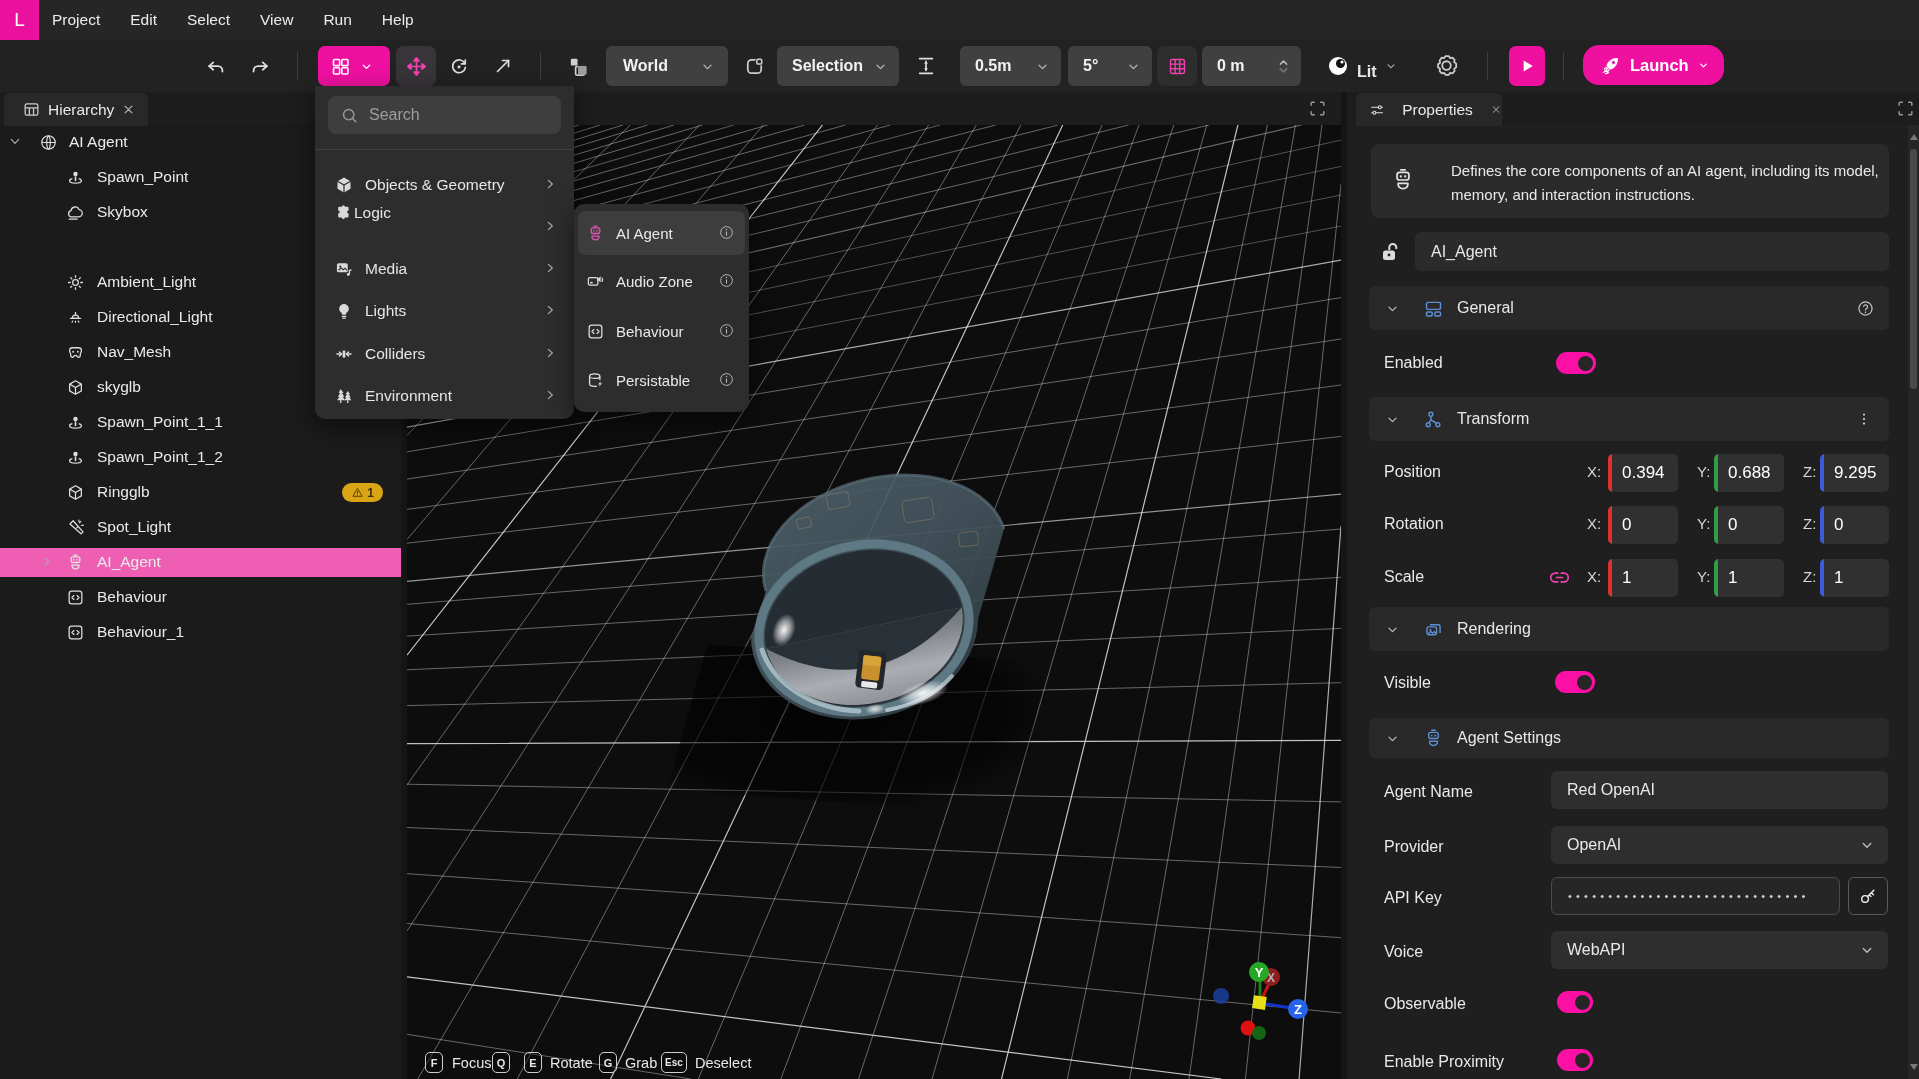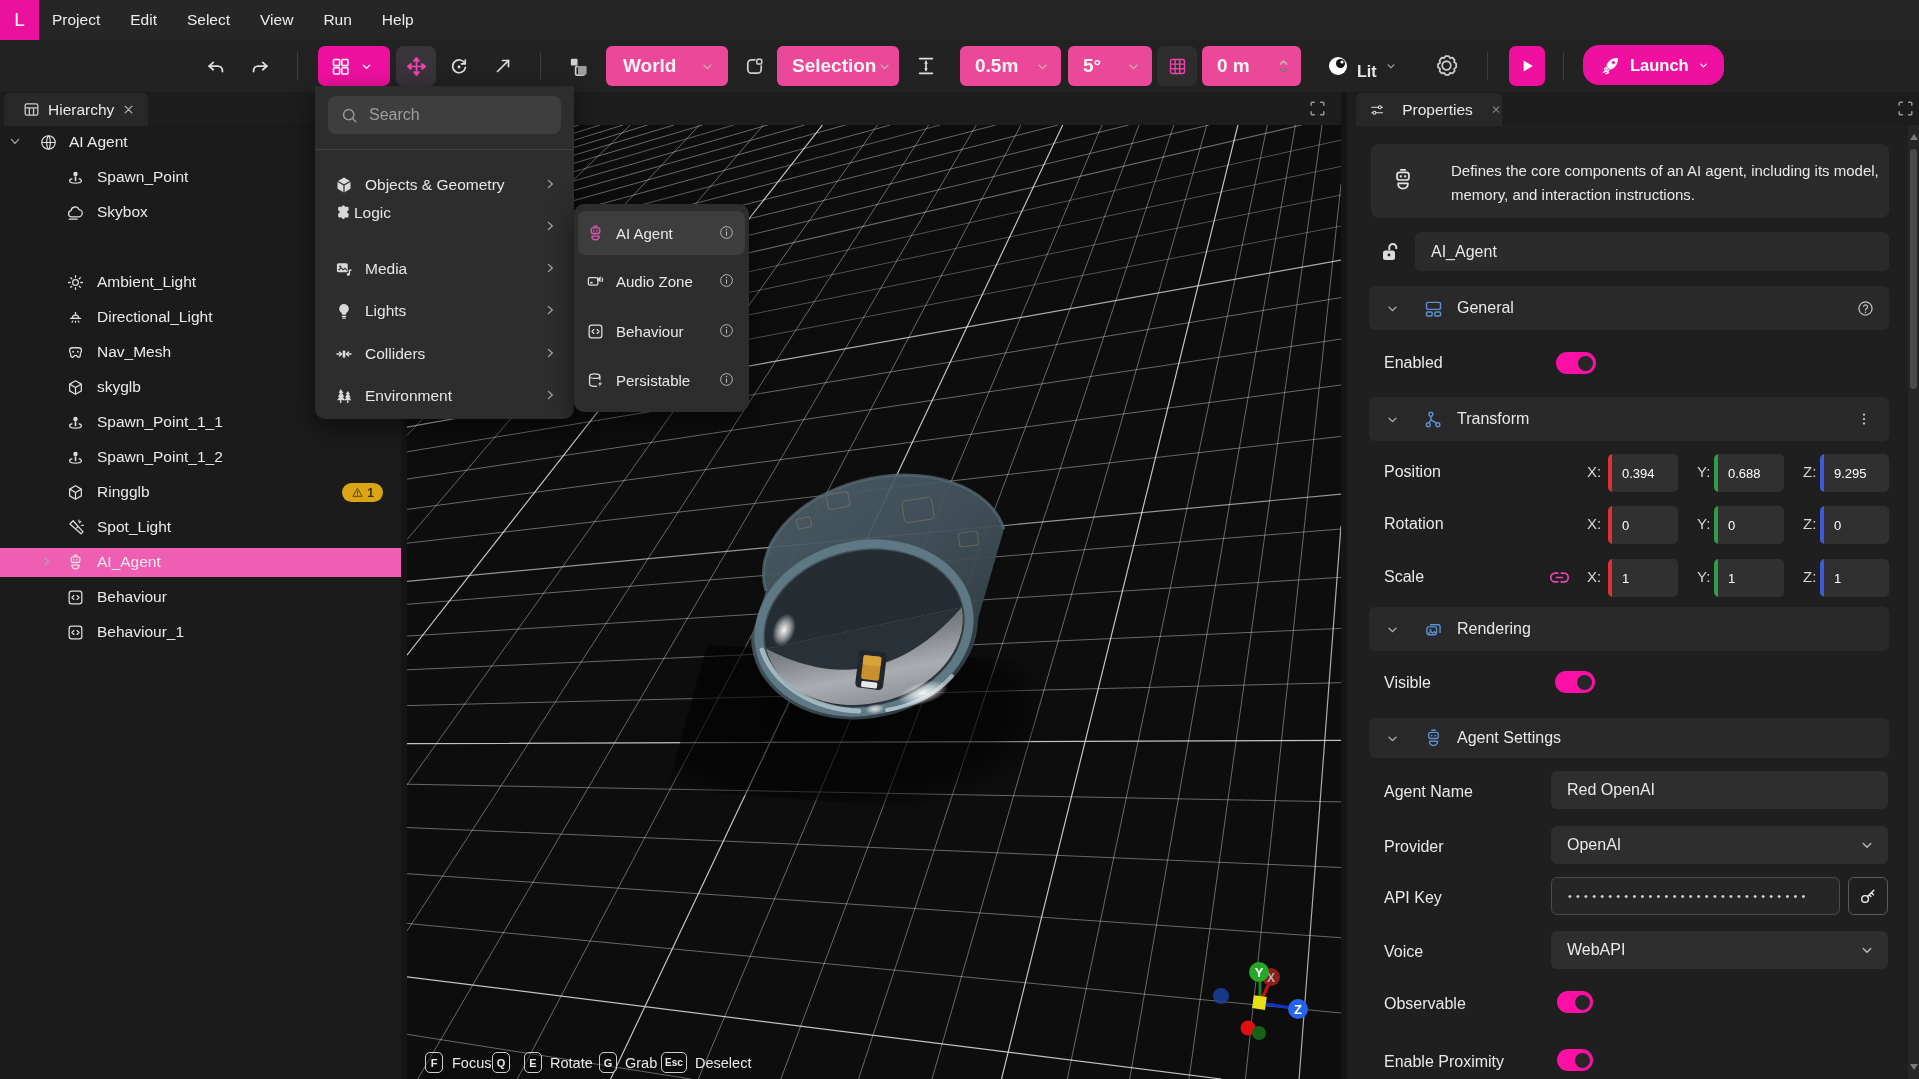--- a/index.html
+++ b/index.html
@@ -1,23 +1,23 @@
 <!DOCTYPE html>
 <html><head><meta charset="utf-8">
 <style>
 * { margin:0; padding:0; box-sizing:border-box; }
 html,body { width:1919px; height:1079px; overflow:hidden; background:#1f1f1f;
   font-family:"Liberation Sans", sans-serif; color:#e8e8e8; }
 .abs { position:absolute; }
 .flex { display:flex; align-items:center; }
 svg { display:block; }
-.ddbtn { background:#ec4899; border-radius:6px; height:40px; display:flex; align-items:center; color:#f2f2f2; font-size:19px; font-weight:600; }
+.ddbtn { background:#404040; border-radius:6px; height:40px; display:flex; align-items:center; color:#f2f2f2; font-size:16px; font-weight:600; }
 .tab { background:#282828; border-radius:6px 6px 0 0; height:33px; display:flex; align-items:center; }
 .sect { position:absolute; left:1369px; width:520px; height:44px; background:#292929; border-radius:6px; display:flex; align-items:center; }
-.inp3 { position:absolute; height:38px; background:#303030; border-radius:5px; overflow:hidden; color:#fff; font-size:13px; display:flex; align-items:center; }
+.inp3 { position:absolute; height:38px; background:#303030; border-radius:5px; overflow:hidden; color:#fff; font-size:17px; display:flex; align-items:center; }
 .axlbl { position:absolute; font-size:15px; color:#d8d8d8; }
 .toggle { position:absolute; width:40px; height:22px; background:#fb0fa5; border-radius:11px; }
 .toggle::after { content:""; position:absolute; right:3px; top:3.5px; width:15px; height:15px; border-radius:50%; background:#262626; }
 .prow { position:absolute; left:37px; font-size:16px; color:#e9e9e9; }
 </style></head>
 <body>
 <div class="abs" style="left:0;top:0;width:1919px;height:40px;background:#262626;">
   <div class="abs flex" style="left:0;top:0;width:39px;height:40px;background:#ea119e;color:#fff;font-size:19px;justify-content:center;">L</div>
   <div class="abs flex" style="left:52px;top:0;height:40px;gap:30px;font-size:15.5px;color:#ececec;">
     <span>Project</span>

